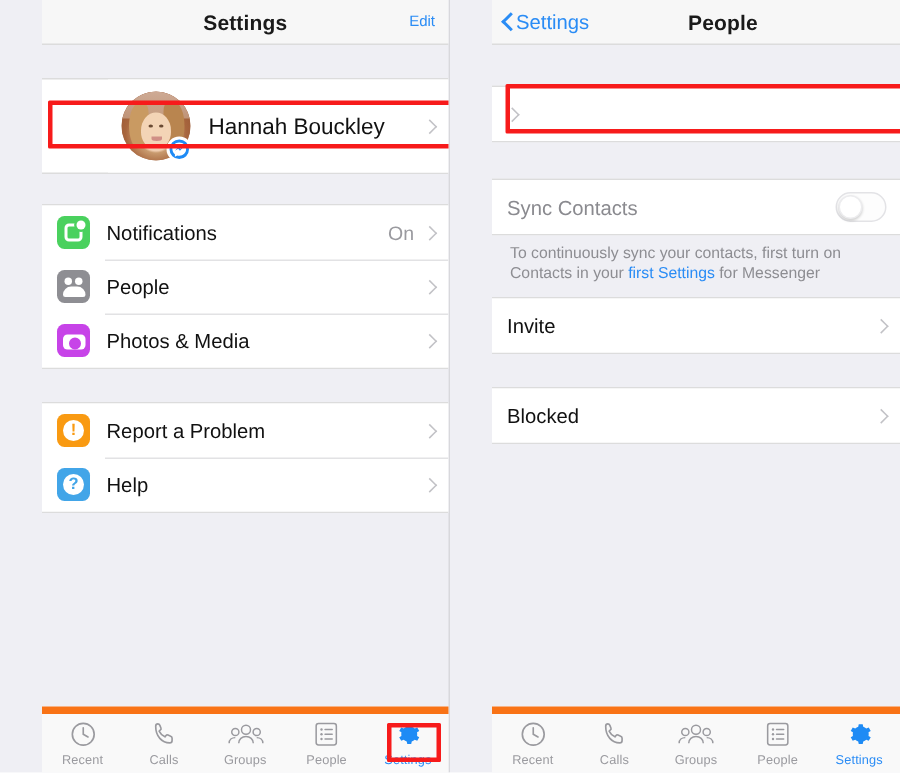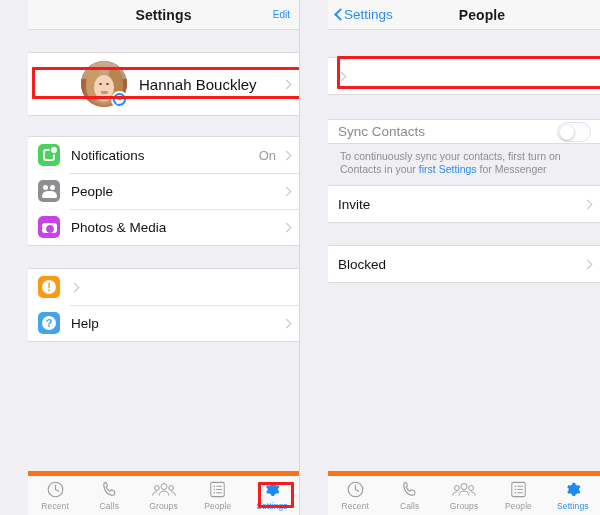--- a/index.html
+++ b/index.html
@@ -308,20 +308,21 @@
         </div>
       </div>
 
       <div class="gap" style="height:22px"></div>
 
       <div class="group">
         <div class="row indent">
           <div class="sicon ic-report">
             <span class="gl-bang">!</span>
           </div>
+          <div class="row-label">Report a Problem</div>
           <div class="chev"></div>
         </div>
         <div class="row indent">
           <div class="sicon ic-help">
             <span class="gl-help">?</span>
           </div>
           <div class="row-label">Help</div>
           <div class="chev"></div>
         </div>
       </div>
@@ -401,21 +402,21 @@
 
       <div class="group">
         <div class="row">
           <div class="chev"></div>
         </div>
       </div>
 
       <div class="gap" style="height:24px"></div>
 
       <div class="group">
-        <div class="row" style="height:23px">
+        <div class="row" style="height:36px">
           <div class="row-label dim">Sync Contacts</div>
           <div class="toggle">
             <div class="knob"></div>
           </div>
         </div>
       </div>
 
       <div class="note">
         <span>To continuously sync your contacts, first turn on Contacts in your </span><a href="#">first Settings</a><span> for Messenger</span>
       </div>

